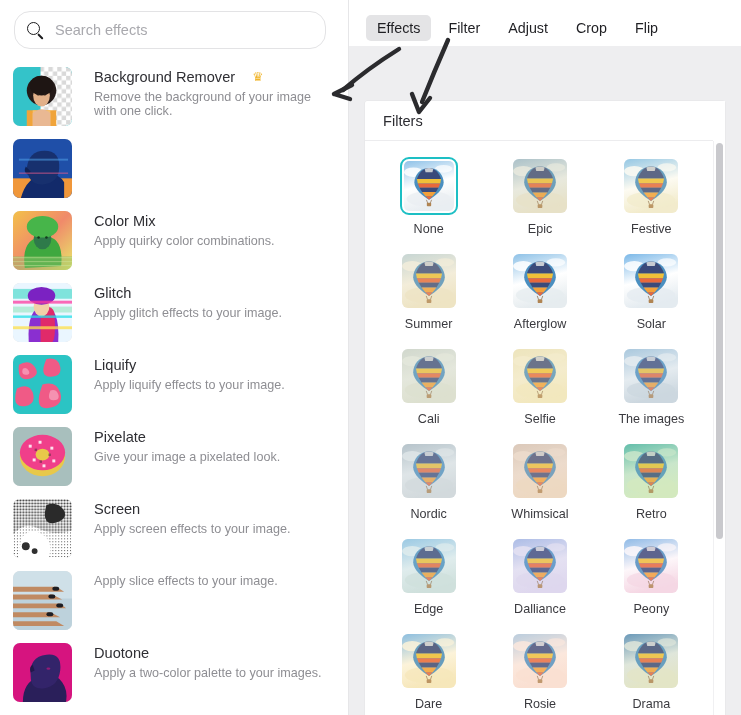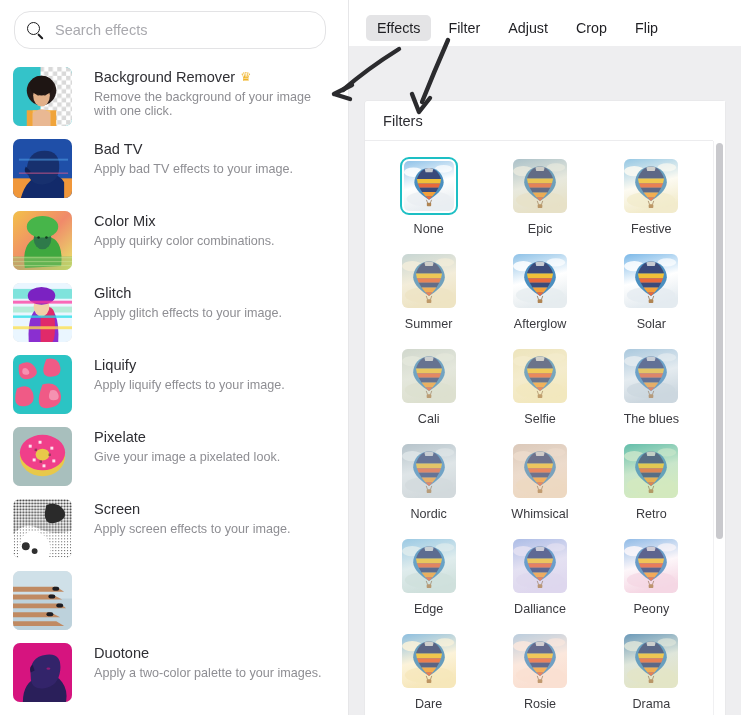--- a/index.html
+++ b/index.html
@@ -85,20 +85,21 @@
     background: #ddd;
   }
   .thumb svg { display: block; width: 100%; height: 100%; }
   .etext { margin-left: 22px; padding-top: 1px; }
   .etitle {
     font-size: 14.6px;
     color: #2e2e33;
     line-height: 20px;
     display: flex; align-items: center;
     white-space: nowrap;
+    gap: 12px;
   }
   .crown { margin-left: 5px; font-size: 12.5px; color: #f0b429; line-height: 1; }
   .edesc {
     font-size: 12.6px;
     color: #8e8e93;
     line-height: 14px;
     margin-top: 3px;
     max-width: 235px;
   }
 
@@ -277,27 +278,20 @@
             <svg viewBox="0 0 60 60" preserveAspectRatio="none">
      <rect width="60" height="60" fill="#1f4fa8"></rect>
      <rect y="40" width="60" height="20" fill="#f0973a"></rect>
      <path d="M8 60 q6 -22 24 -24 q14 -2 20 8 v16z" fill="#122a6a"></path>
      <path d="M14 30 q2 -18 18 -18 q16 0 15 18 q-1 14 -15 16 q-16 2 -18 -16z" fill="#17306e"></path>
      <path d="M13 28 q-3 6 2 8 l3 -3z" fill="#0f2255"></path>
      <rect x="6" y="20" width="50" height="2" fill="#4fa0e8" opacity="0.55"></rect>
      <rect x="6" y="34" width="50" height="1.6" fill="#e85a8a" opacity="0.5"></rect>
    </svg>
           </div>
-     <div class="etext">
-       <div class="etitle">
-         <span>Bad TV</span>
-
-       </div>
-       <div class="edesc">Apply bad TV effects to your image.</div>
-     </div>
         </div>
         <div class="effect-row">
           <div class="thumb">
             <svg viewBox="0 0 60 60" preserveAspectRatio="none">
      <defs>
                 <linearGradient id="cmG" x1="0" y1="0" x2="1" y2="1">
        <stop offset="0" stop-color="#f3c14a"></stop>
                   <stop offset="0.5" stop-color="#f08a6a"></stop>
        <stop offset="1" stop-color="#e8e86a"></stop>
                 </linearGradient>
@@ -446,20 +440,21 @@
      </g>
      <g fill="#1d1d22">
        <rect x="40" y="16" width="7" height="4" rx="2"></rect>
        <rect x="36" y="24" width="7" height="4" rx="2"></rect>
        <rect x="44" y="33" width="7" height="4" rx="2"></rect>
        <rect x="34" y="42" width="7" height="4" rx="2"></rect>
      </g>
    </svg>
           </div>
      <div class="etext">
+       <div class="edesc">Apply slice effects to your image.</div>
      </div>
         </div>
         <div class="effect-row">
           <div class="thumb">
             <svg viewBox="0 0 60 60" preserveAspectRatio="none">
      <rect width="60" height="60" fill="#d6147f"></rect>
      <path d="M10 60 q0 -20 16 -26 q16 -6 24 6 q6 8 4 20z" fill="#2a1f5a"></path>
      <path d="M18 34 q-2 -20 16 -22 q16 -2 14 16 q-2 16 -16 18 q-14 2 -14 -12z" fill="#33246a"></path>
      <path d="M20 22 q-4 2 -2 8 l4 -2z" fill="#22184a"></path>
      <ellipse cx="36" cy="26" rx="2" ry="1.2" fill="#d6147f" opacity="0.6"></ellipse>
@@ -808,21 +803,21 @@
         <path d="M24 9 q5 -2 10 0 l-1 4 h-8z"></path>
       </g>
       <path d="M26 45 L27.5 49 M32 45 L30.5 49" stroke="#8a6a4a" stroke-width="0.8" fill="none"></path>
       <rect x="26.5" y="48.5" width="5" height="4" rx="0.8" fill="#b08452"></rect>
     </g>
     <rect width="58" height="58" fill="#c3d2de" opacity="0.29"></rect>
 
   </svg>
               </div>
      </div>
-     <div class="flabel">The blues</div>
+     <div class="flabel">The images</div>
           </div>
           <div class="fcell">
             <div class="fthumb-outer">
        <div class="fthumb">
                 <svg viewBox="0 0 58 58" preserveAspectRatio="none">
     <defs>
       <linearGradient id="bal9sky" x1="0" y1="0" x2="0.25" y2="1">
         <stop offset="0" stop-color="#aebdc6"></stop>
         <stop offset="0.55" stop-color="#e9eef0"></stop>
         <stop offset="1" stop-color="#d7dde0"></stop>

